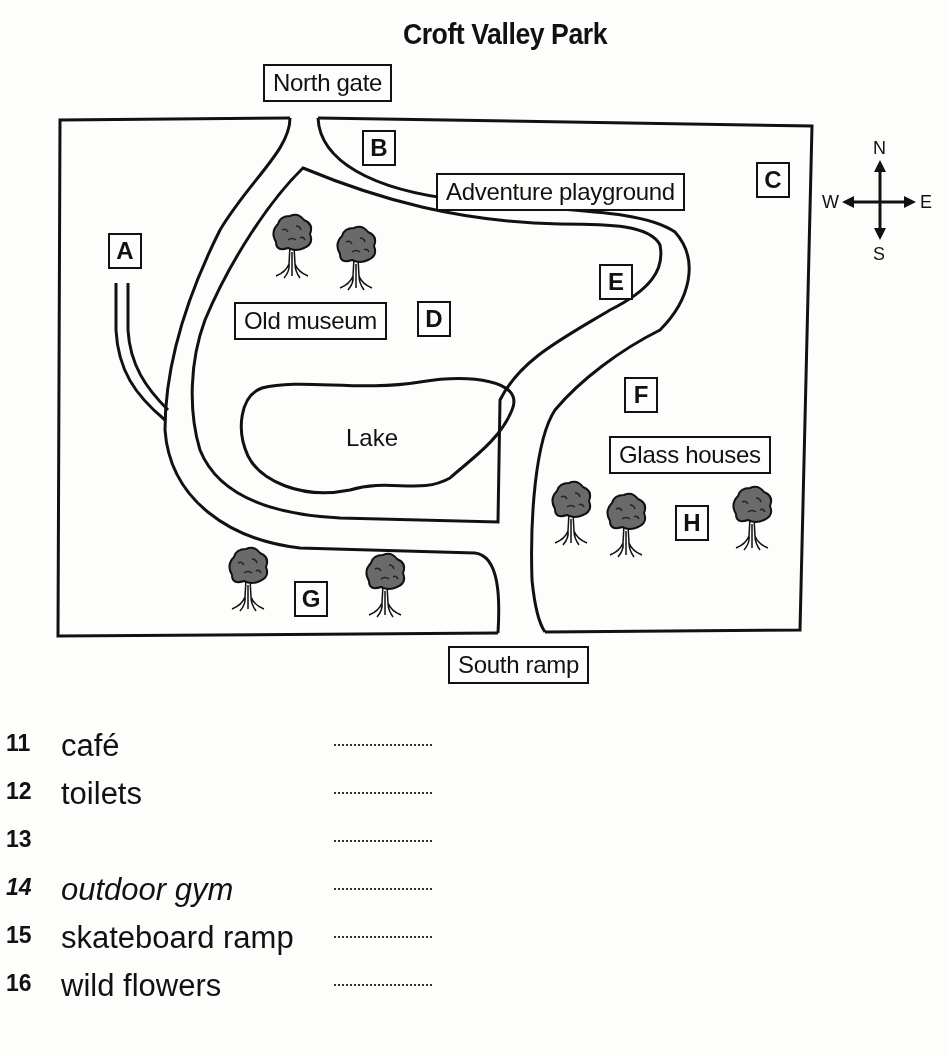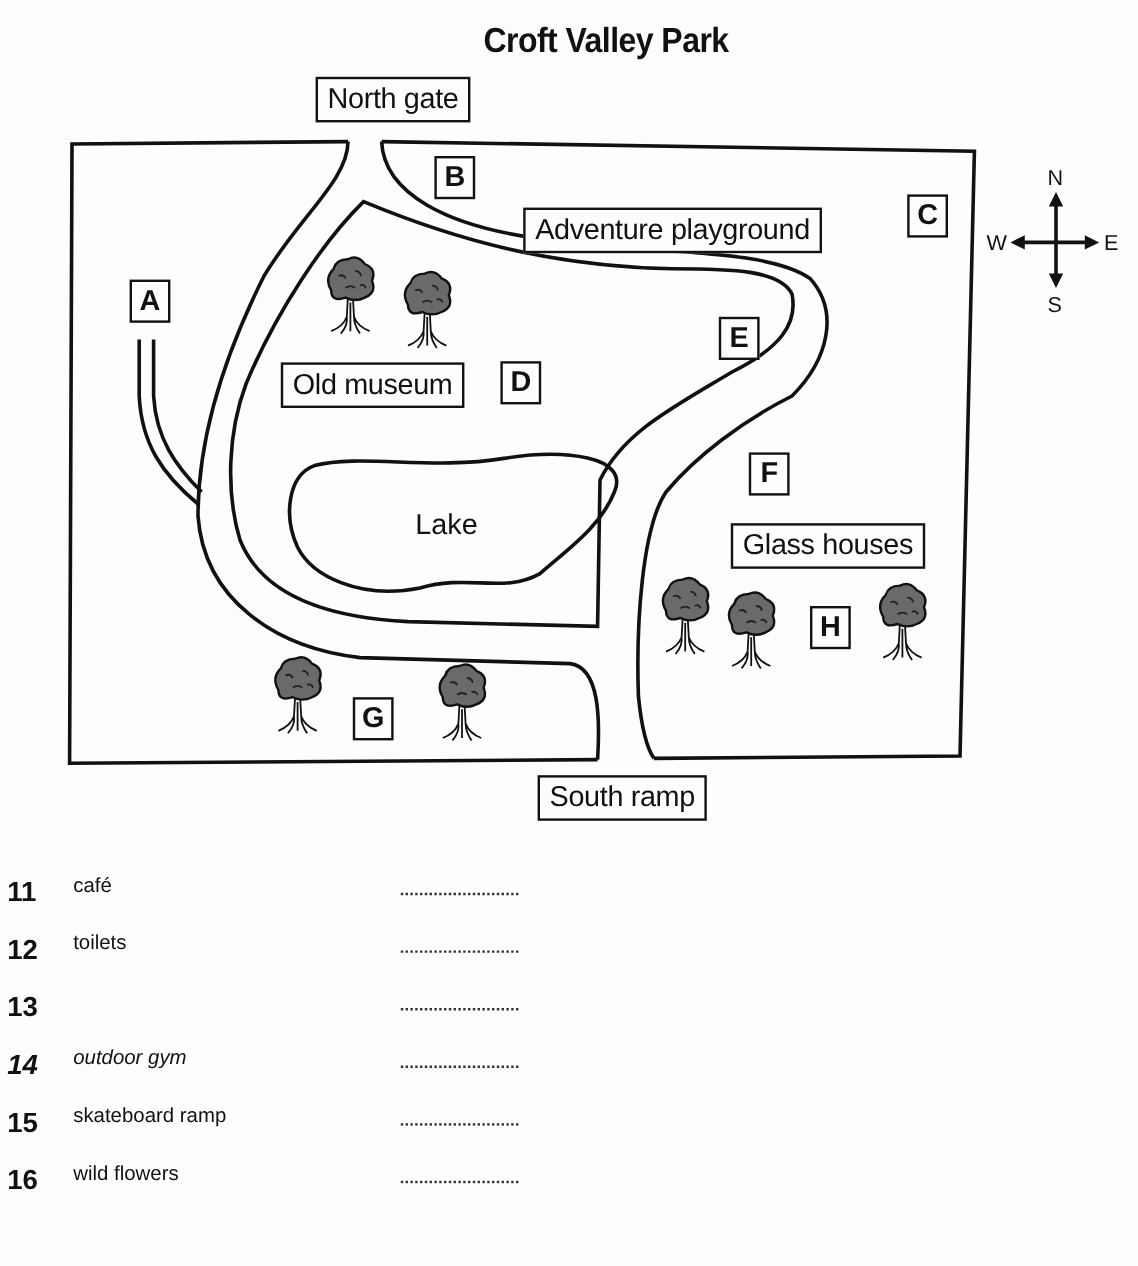--- a/index.html
+++ b/index.html
@@ -8,21 +8,21 @@
     overflow: hidden; font-family: "Liberation Sans", sans-serif; color: #111;
   }
   #map { position: absolute; left: 0; top: 0; }
   .lbl { position: absolute; font-family: "Liberation Sans", sans-serif; color: #111; }
   .title { left: 0; top: 18px; width: 1010px; text-align: center; font-size: 29px; font-weight: bold; letter-spacing: -0.5px; transform: scaleX(0.92); transform-origin: 505px 0; }
   .boxlabel { border: 2px solid #111; background: #fdfdfc; padding: 0 8px; font-size: 24px; line-height: 34px; white-space: nowrap; letter-spacing: -0.3px; }
   .letter { border: 2px solid #111; background: #fdfdfc; width: 30px; height: 32px; text-align: center; font-size: 24px; line-height: 32px; font-weight: bold; }
   .compass-l { font-size: 18px; }
   .q-row { position: absolute; left: 6px; height: 30px; width: 440px; }
   .q-num { position: absolute; left: 0; top: 0; font-weight: bold; font-size: 23px; }
-  .q-text { position: absolute; left: 55px; top: -2px; font-size: 17px; }
+  .q-text { position: absolute; left: 55px; top: -2px; font-size: 31px; }
   .q-blank { position: absolute; left: 328px; top: 10px; width: 98px; height: 4px;
              border-bottom: 2px dotted #333; }
 </style>
 </head>
 <body>
 
 <svg id="map" width="948" height="700" viewBox="0 0 948 700">
   <defs>
     <g id="tree">
       <path d="M-2 8 L-3 26 Q-6 34 -16 38 M-3 26 Q-2 33 -8 40 M2 8 L3 26 Q6 34 16 38 M3 26 Q3 33 8 40 M0 14 L0 38" stroke="#111" stroke-width="1.5" fill="none"></path>

